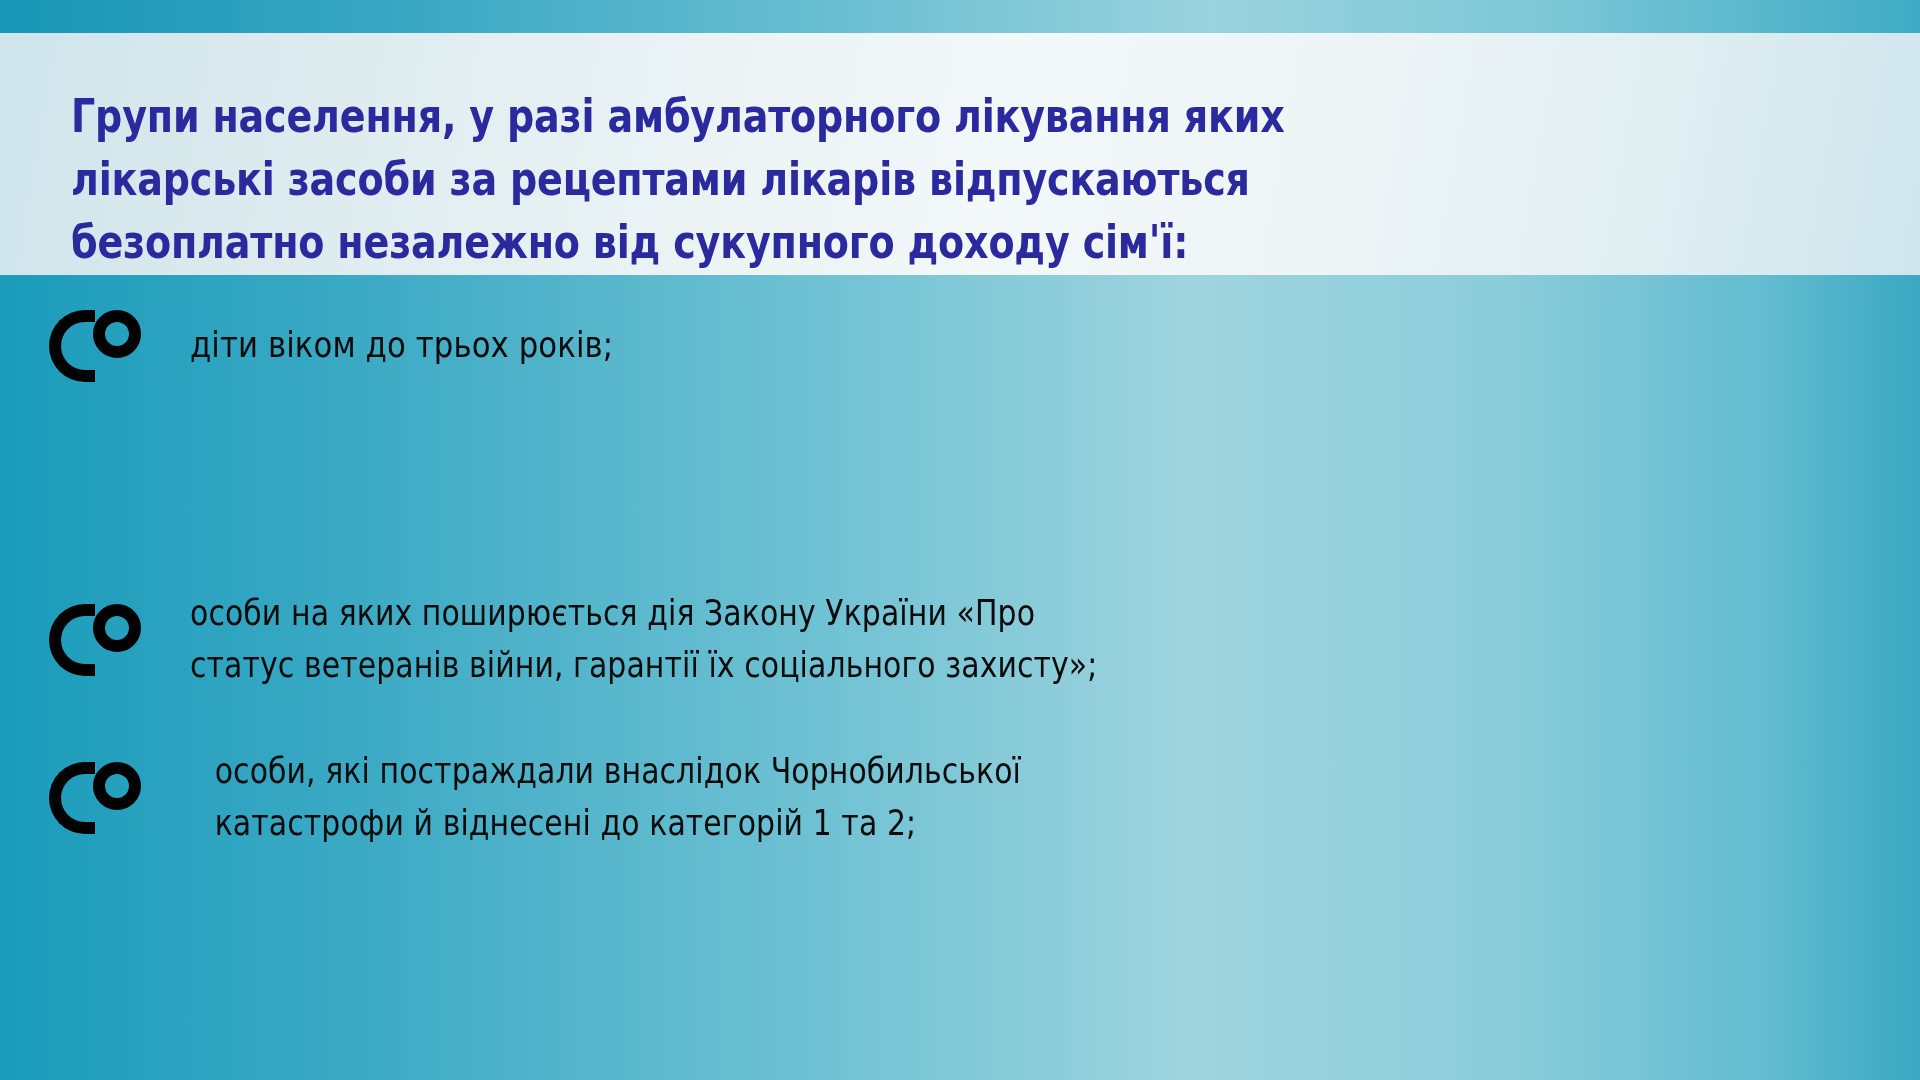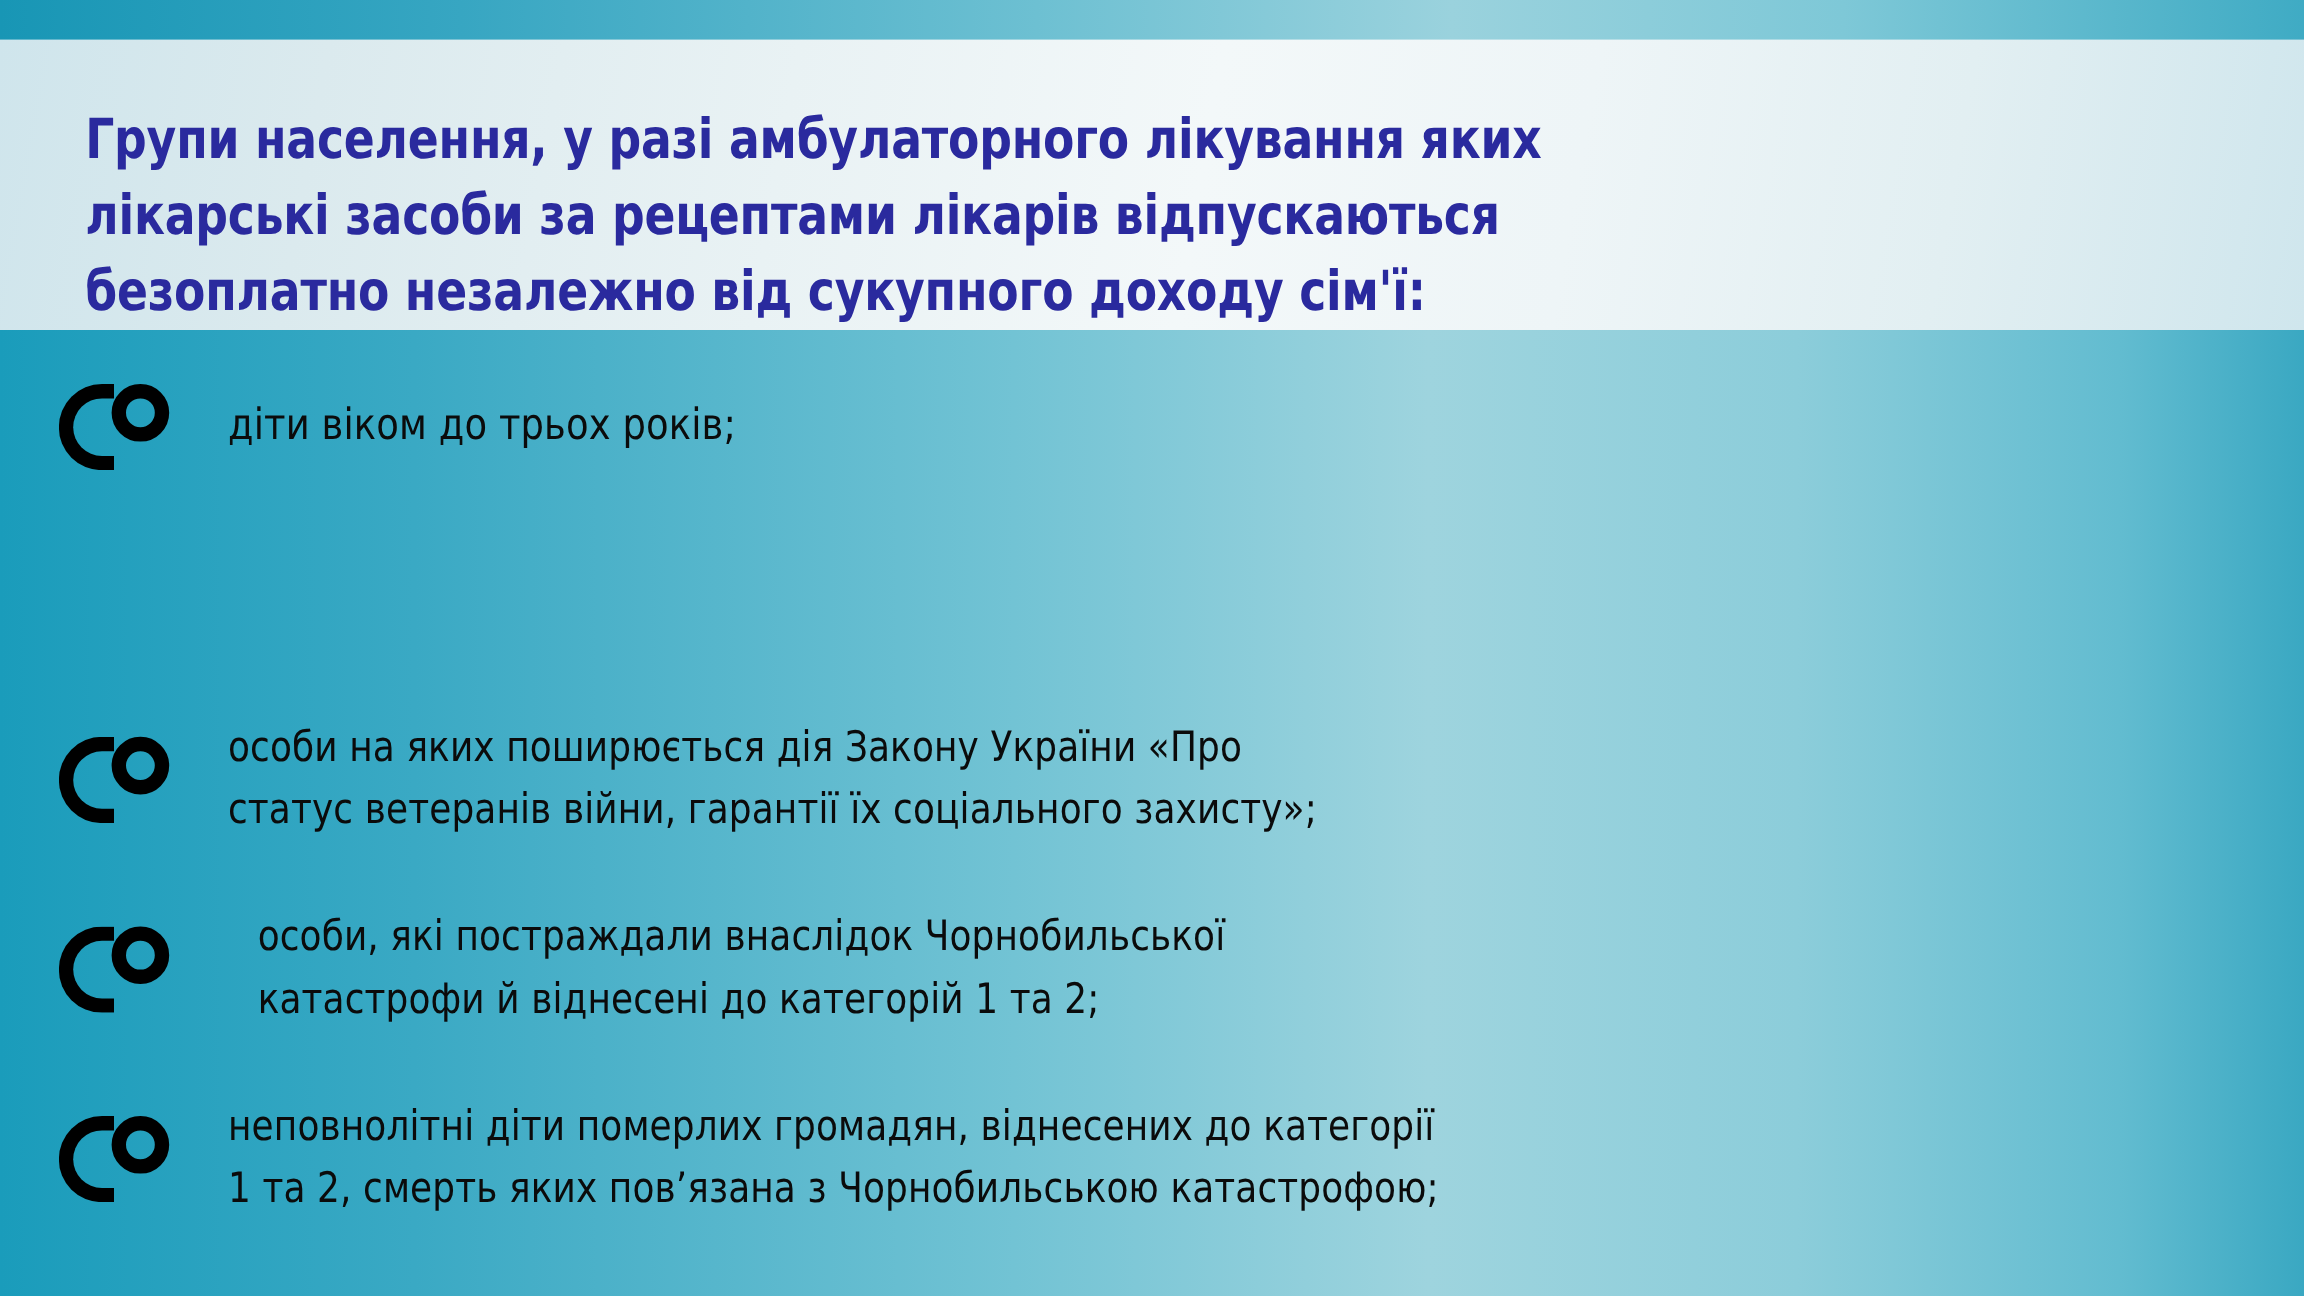--- a/index.html
+++ b/index.html
@@ -29,21 +29,21 @@
     font-weight:bold;
     font-size:46px;
     line-height:63px;
     letter-spacing:-0.2px;
     transform:scaleX(0.92);
     transform-origin:left center;
     white-space:pre-line;
   }
   
   .list{
-    position:absolute;left:0;top:272px;width:1920px;height:616px;margin-top:10px;
+    position:absolute;left:0;top:272px;width:1920px;height:616px;
   }
   .row{
     position:absolute;left:0;width:1920px;display:flex;align-items:center;
   }
   .icon-cell{
     width:190px;flex:0 0 190px;display:flex;justify-content:center;align-items:center;
   }
   
   .person{
     position:relative;width:92px;height:78px;
@@ -147,27 +147,17 @@
       <div class="icon-cell">
         <div class="person">
           <div class="head"></div>
           <div class="body"></div>
         </div>
       </div>
       <div class="text-cell">особи, які постраждали внаслідок Чорнобильської
 катастрофи й віднесені до категорій 1 та 2;</div>
     </div>
 
-    <div class="row r5">
-      <div class="icon-cell">
-        <div class="person">
-          <div class="head"></div>
-          <div class="body"></div>
-        </div>
-      </div>
-      <div class="text-cell">неповнолітні діти померлих громадян, віднесених до категорії
-1 та 2, смерть яких пов’язана з Чорнобильською катастрофою;</div>
-    </div>
 
   </div>
 
 
 </div>
 
 </body></html>

